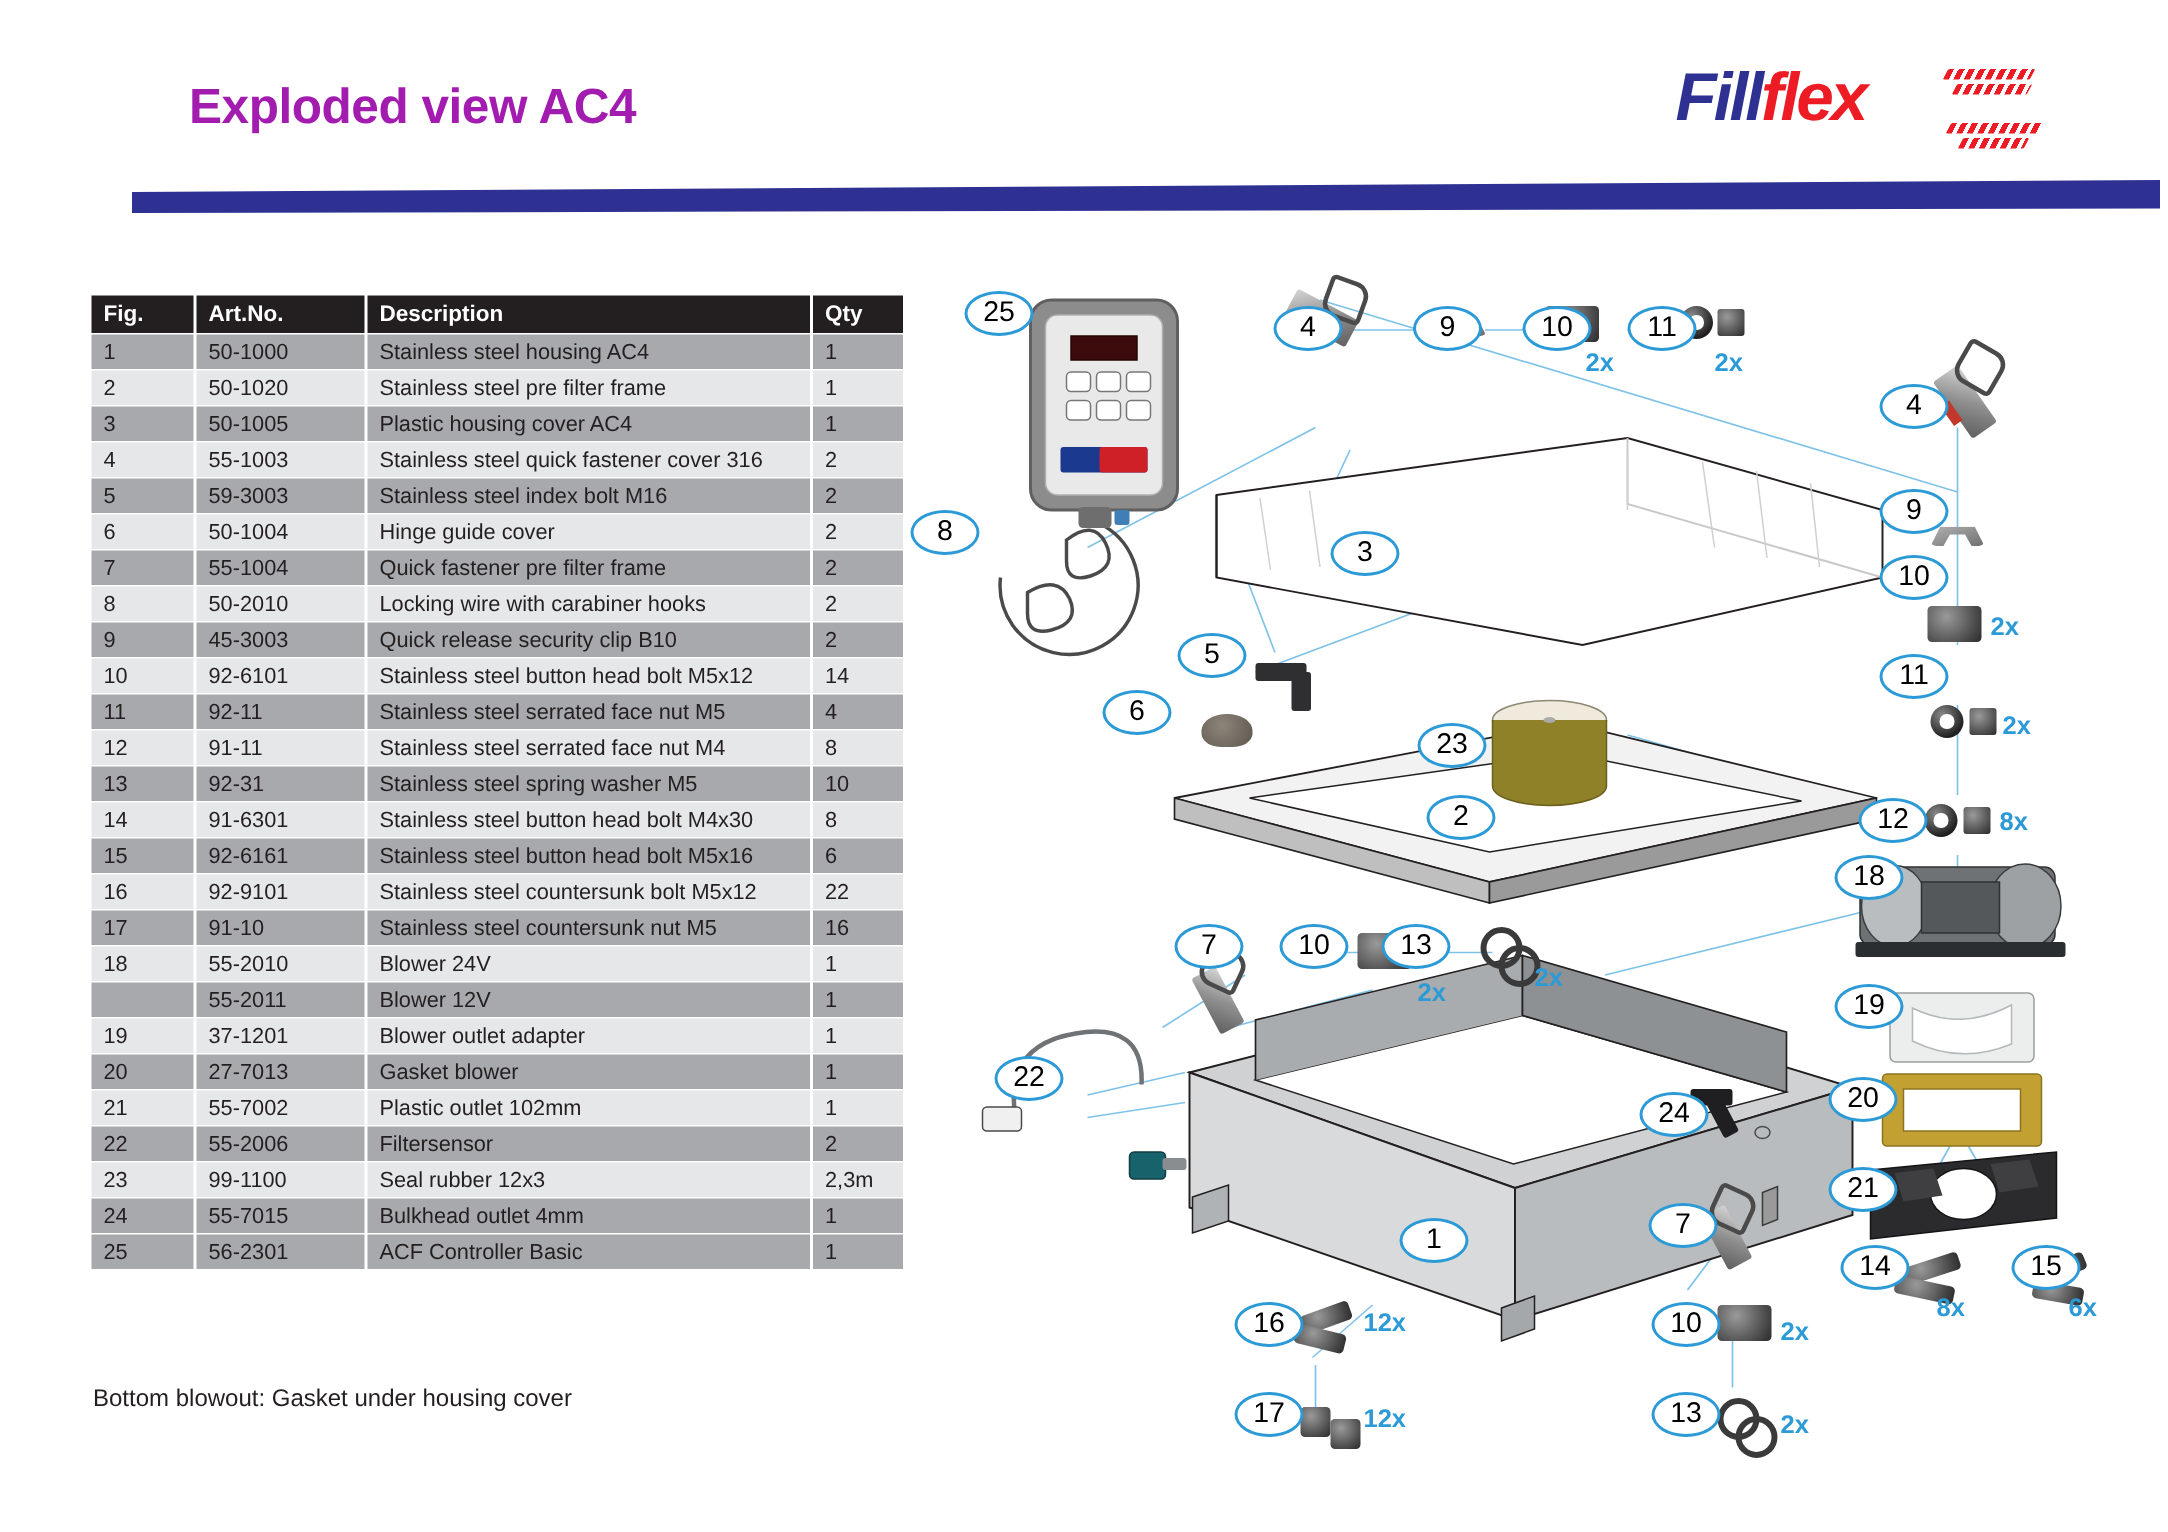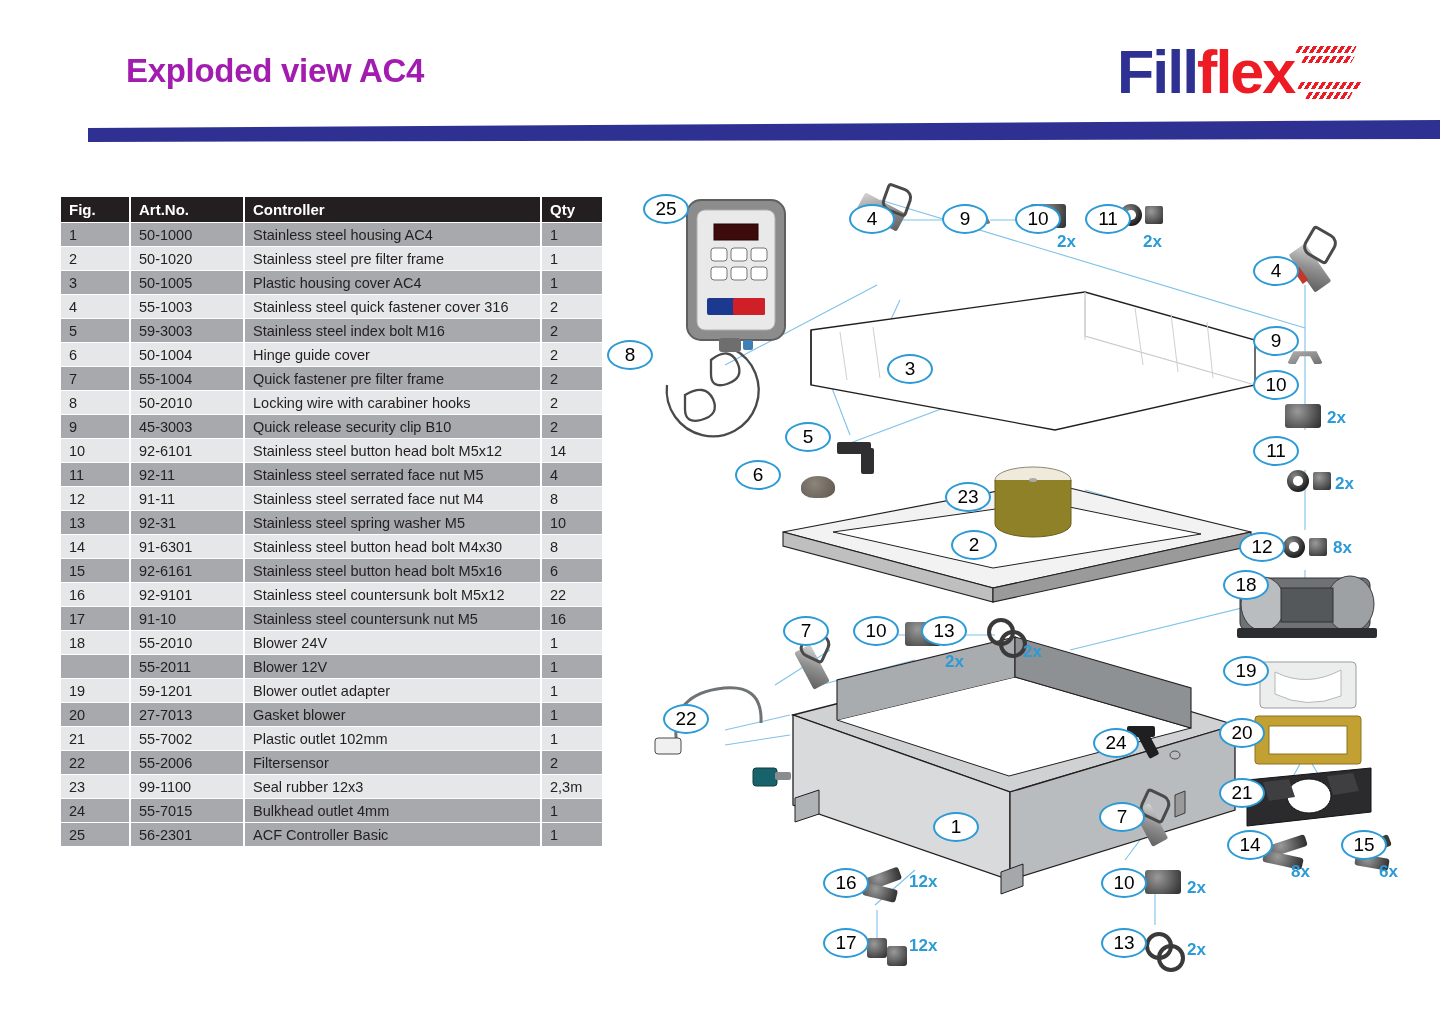--- a/index.html
+++ b/index.html
@@ -3,22 +3,22 @@
 <meta charset="utf-8">
 <style>
   html,body{margin:0;padding:0;background:#fff;}
   body{width:1445px;height:1021px;position:relative;overflow:hidden;
        font-family:"Liberation Sans", sans-serif;color:#231f20;}
 
   
   #page-title{position:absolute;left:126px;top:52px;font-size:33px;font-weight:bold;
               color:#a21caf;letter-spacing:-0.3px;white-space:nowrap;}
   #logo{position:absolute;right:88px;top:36px;width:240px;height:70px;}
-  #logo .lg-text{position:absolute;left:0;top:6px;font-size:61px;font-weight:bold;
-                 letter-spacing:-2px;line-height:1;white-space:nowrap;}
+  #logo .lg-text{position:absolute;left:0;top:6px;font-size:45px;font-weight:bold;
+                 font-style:italic;letter-spacing:-2px;line-height:1;white-space:nowrap;}
   #logo .lg-fill{color:#2e3192;}
   #logo .lg-flex{color:#ed1c24;}
   #logo .streak{position:absolute;border-radius:1px;}
   .st1{width:58px;height:7px;right:2px;top:10px;transform:skewX(-28deg);
        background:repeating-linear-gradient(90deg,#ed1c24 0 4px,transparent 4px 7px);}
   .st2{width:50px;height:7px;right:4px;top:20px;transform:skewX(-28deg);
        background:repeating-linear-gradient(90deg,#ed1c24 0 4px,transparent 4px 7px);}
   .st3{width:62px;height:7px;right:-4px;top:46px;transform:skewX(-28deg);
        background:repeating-linear-gradient(90deg,#ed1c24 0 4px,transparent 4px 7px);}
   .st4{width:44px;height:7px;right:6px;top:56px;transform:skewX(-28deg);
@@ -76,21 +76,21 @@
 
 <div id="rule">
     <div class="bar"></div>
   </div>
 
 <table id="parts-table">
   <thead>
     <tr>
       <th class="c-fig">Fig.</th>
       <th class="c-art">Art.No.</th>
-      <th>Controller</th>
+      <th>Description</th>
       <th class="c-qty">Qty</th>
     </tr>
   </thead>
   <tbody id="parts-body">
       <tr class="odd">
         <td class="c-fig">1</td>
         <td class="c-art">50-1000</td>
         <td>Stainless steel housing AC4</td>
         <td class="c-qty">1</td>
       </tr>
@@ -197,21 +197,21 @@
         <td class="c-qty">1</td>
       </tr>
       <tr class="odd">
         <td class="c-fig"></td>
         <td class="c-art">55-2011</td>
         <td>Blower 12V</td>
         <td class="c-qty">1</td>
       </tr>
       <tr class="even">
         <td class="c-fig">19</td>
-        <td class="c-art">59-1201</td>
+        <td class="c-art">37-1201</td>
         <td>Blower outlet adapter</td>
         <td class="c-qty">1</td>
       </tr>
       <tr class="odd">
         <td class="c-fig">20</td>
         <td class="c-art">27-7013</td>
         <td>Gasket blower</td>
         <td class="c-qty">1</td>
       </tr>
       <tr class="even">
@@ -241,20 +241,21 @@
       <tr class="odd">
         <td class="c-fig">25</td>
         <td class="c-art">56-2301</td>
         <td>ACF Controller Basic</td>
         <td class="c-qty">1</td>
       </tr>
     </tbody>
 </table>
 
 <div id="notes">
+  <div>Bottom blowout: Gasket under housing cover</div>
 </div>
 
 <div id="diagram">
 
   <svg width="830" height="800">
     <g stroke="#7fc2e8" stroke-width="1.1" fill="none">
       <line x1="110" y1="185" x2="262" y2="105"></line>
       <line x1="282" y1="40" x2="330" y2="40"></line>
       <line x1="375" y1="40" x2="410" y2="40"></line>
       <line x1="470" y1="40" x2="500" y2="40"></line>

